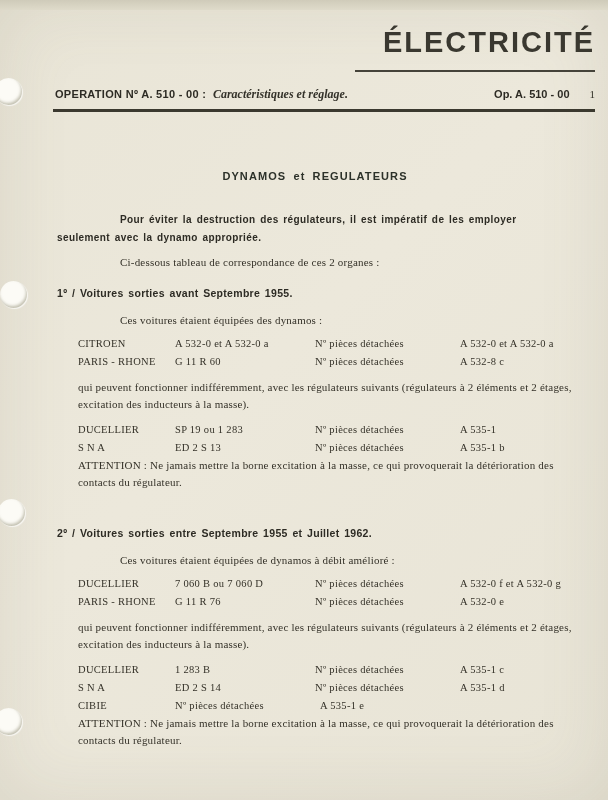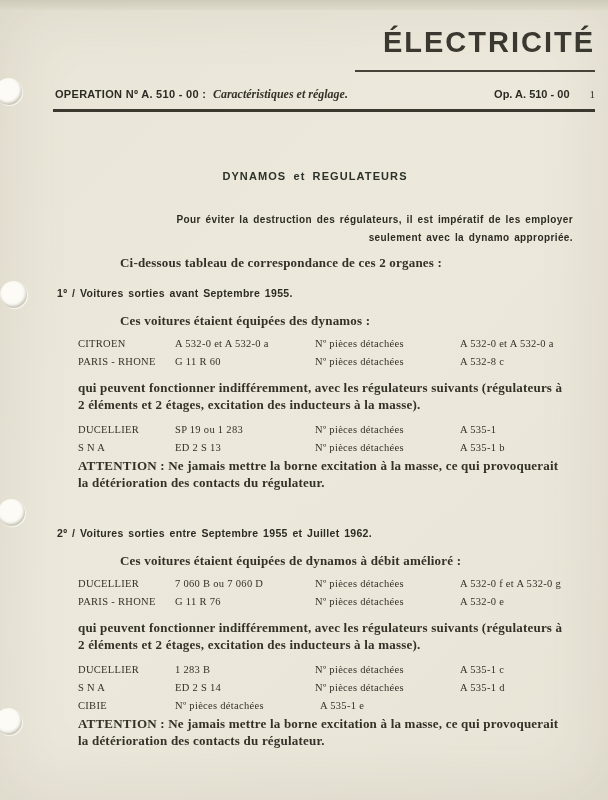--- a/index.html
+++ b/index.html
@@ -37,23 +37,23 @@
   .op-ref { font-family:"Liberation Sans","DejaVu Sans",sans-serif; font-weight:700; color:#2d2b24; }
   .op-page { margin-left:20px; font-size:11px; }
   .rule-header { position:absolute; top:109px; left:53px; width:542px; height:3px; background:#3b392f; }
 
   .content { position:absolute; top:132px; left:57px; width:516px; }
   .main-heading { text-align:center;
     font-family:"Liberation Sans","DejaVu Sans",sans-serif; font-weight:700;
     font-size:11px; letter-spacing:1.1px; word-spacing:3px; color:#2c3129; margin-top:38px; }
 
   .bold-sans { font-family:"Liberation Sans","DejaVu Sans",sans-serif; font-weight:700;
-    font-size:10px; line-height:18px; letter-spacing:.4px; word-spacing:1.5px; color:#2d2b24;text-align:right; }
+    font-size:10px; line-height:18px; letter-spacing:.4px; word-spacing:1.5px; color:#2d2b24; }
   .intro-warning { margin-top:29px; text-indent:63px; }
-  .serif-body { font-size:13px; line-height:17px; letter-spacing:.2px;font-weight:bold; }
+  .serif-body { font-size:11px; line-height:17px; letter-spacing:.2px; }
   .intro-note { margin:7px 0 0 63px; }
 
   .section-title { font-family:"Liberation Sans","DejaVu Sans",sans-serif; font-weight:700;
     font-size:10.5px; letter-spacing:.3px; word-spacing:1.5px; color:#2d2b24; margin-top:16px; }
   .mt-s2 { margin-top:36px; }
   .section-lead { margin:13px 0 0 63px; }
 
   .tbl { margin:6px 0 0 21px; }
   .trow { display:flex; line-height:18px; font-size:10.5px; letter-spacing:.3px; }
   .c-make  { width:97px; }

